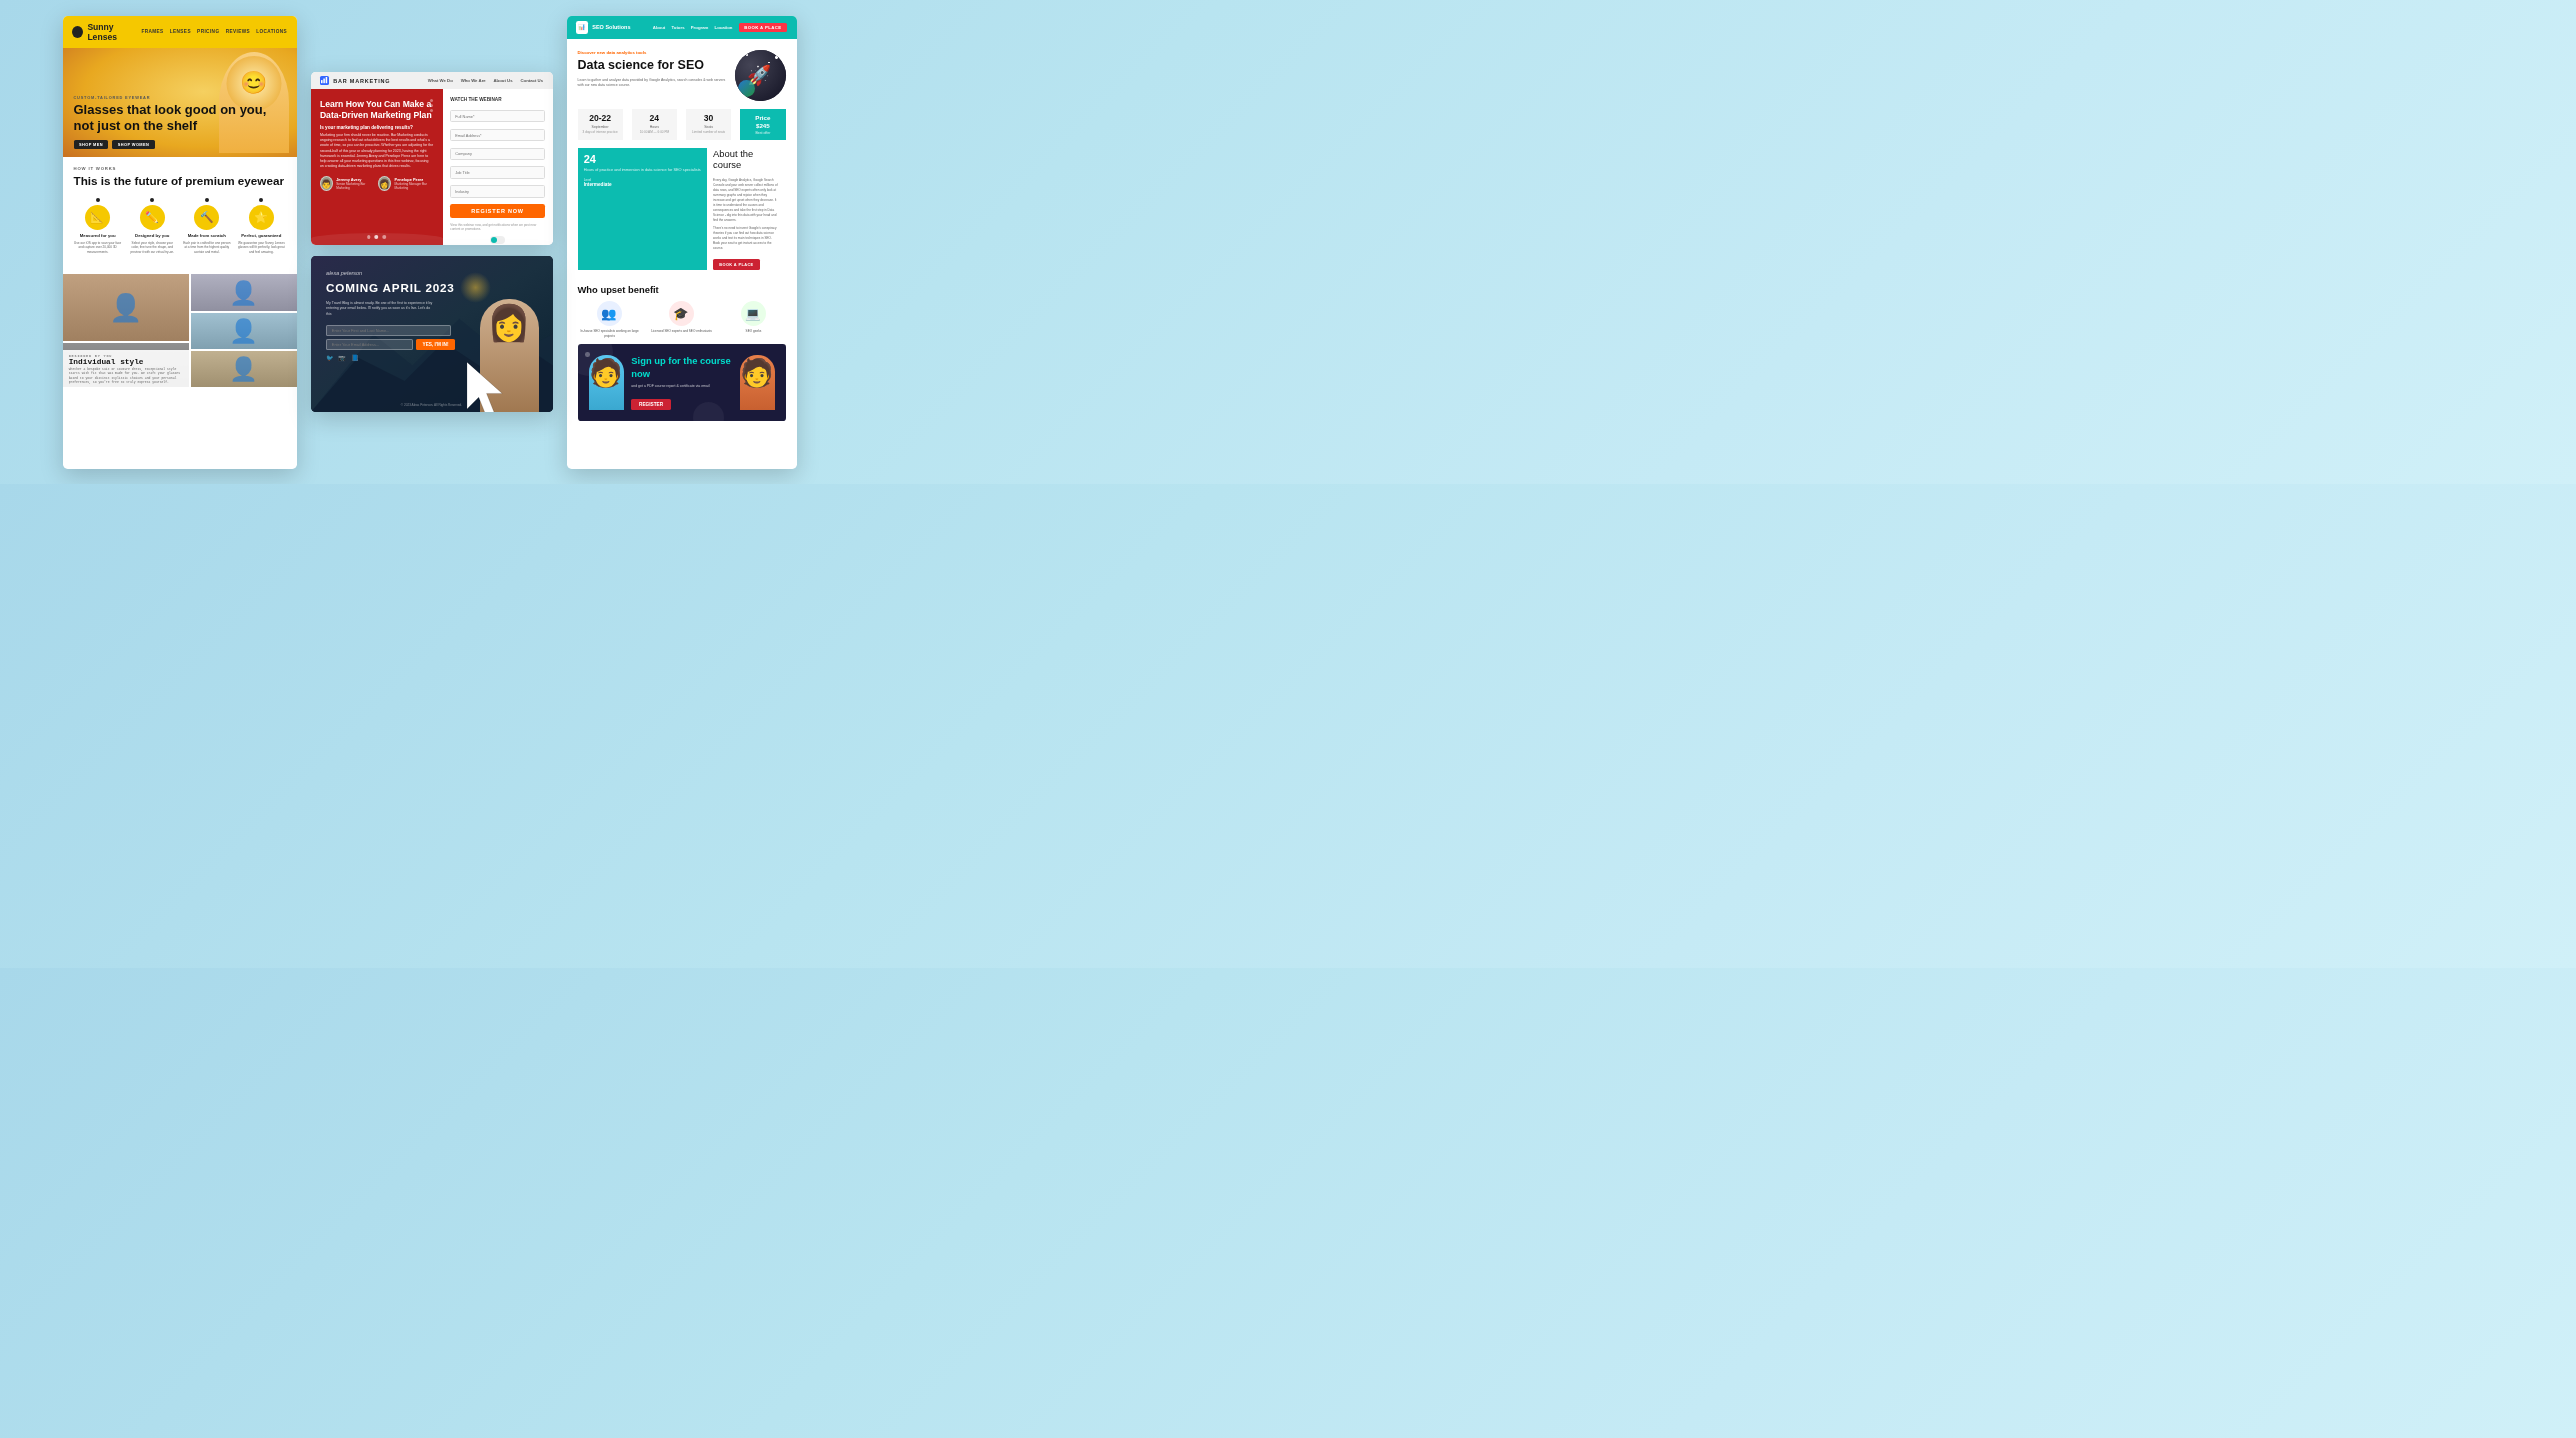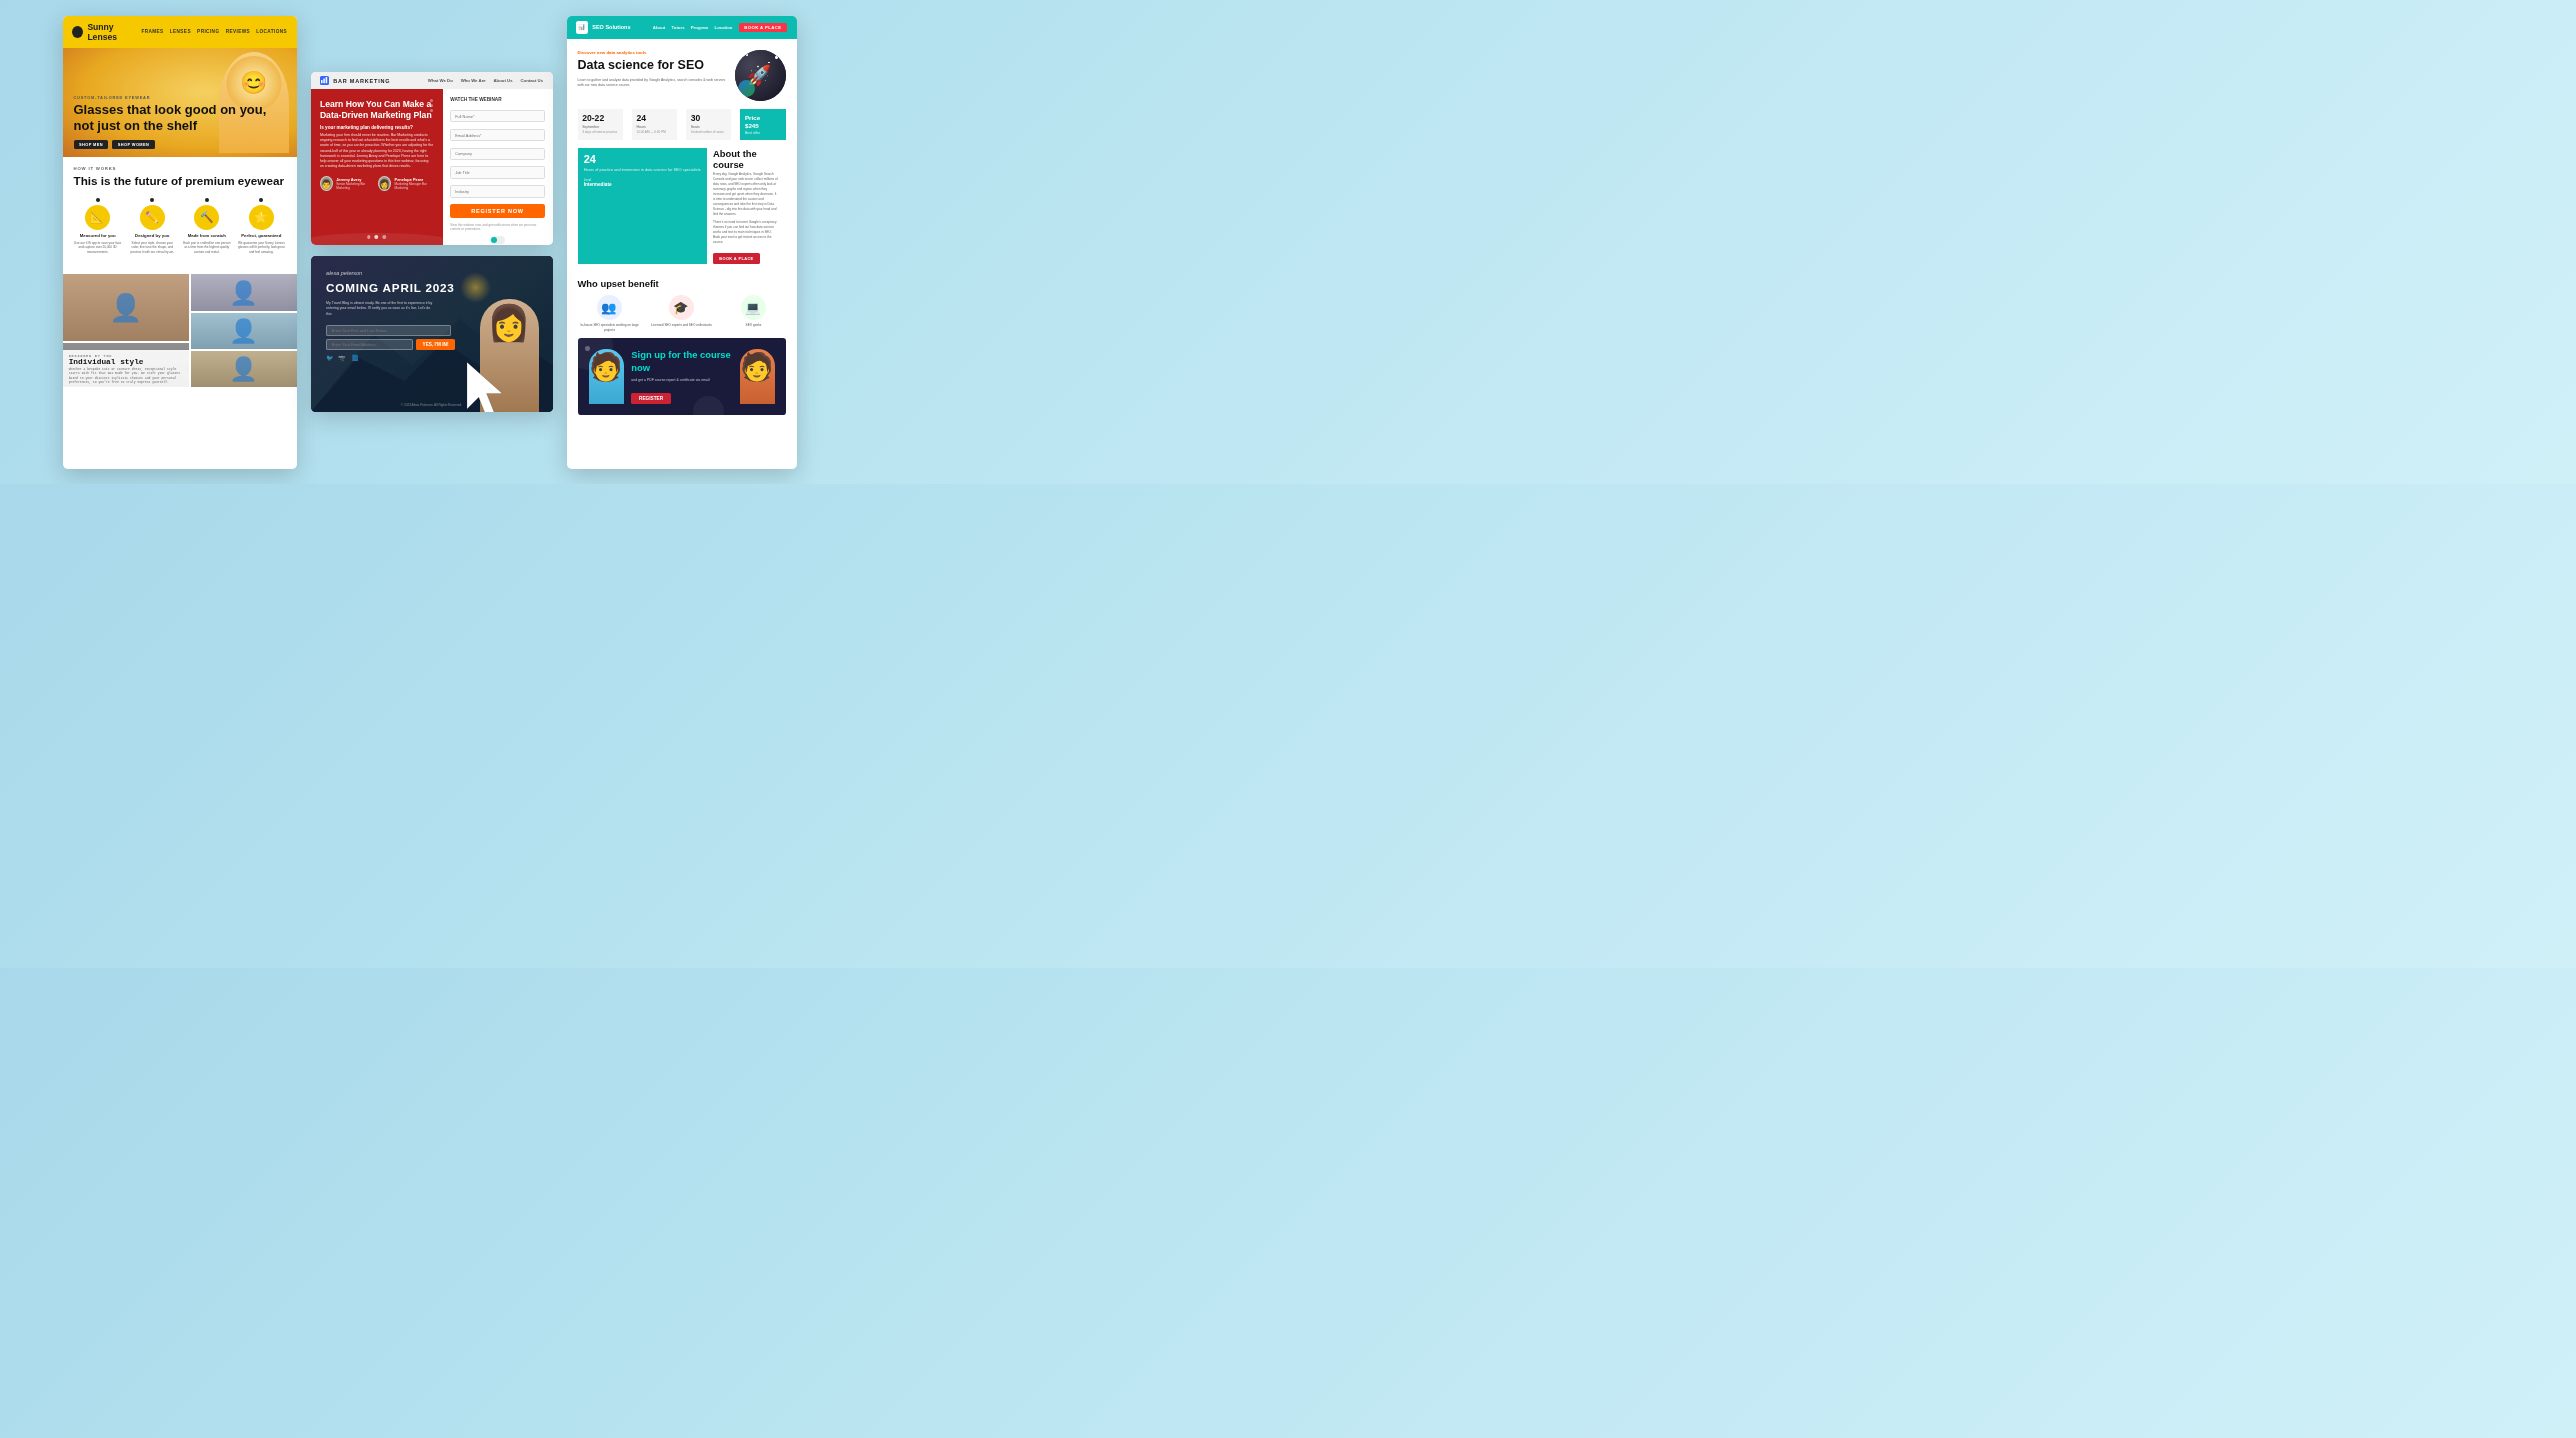--- a/index.html
+++ b/index.html
@@ -607,20 +607,21 @@
     }
     .seo-rocket-inner {
       font-size: 19.5px;
     }
 
     
     .seo-stats {
       display: flex;
       gap: 9px;
       padding: 0 11px 7.8px;
+      text-align: center;
     }
     .seo-stat {
       flex: 1;
       background: #f5f5f5;
       padding: 5.5px 4.7px;
       display: flex;
       flex-direction: column;
     }
     .seo-stat.teal { background: #0cbcb0; }
     .seo-stat-num {
@@ -676,23 +677,23 @@
       font-size: 4.7px;
       font-weight: 700;
       color: #fff;
     }
     .seo-about-right {
       flex: 1;
       padding: 0 6.2px;
     }
     .seo-about-title {
       font-size: 9.4px;
-      font-weight: 700;
+      font-weight: 400;
       color: #111;
-      margin-bottom: 2px;
+      margin-bottom: 8px;
     }
     .seo-about-text {
       font-size: 3.1px;
       color: #666;
       line-height: 1.6;
       margin-bottom: 3.9px;
     }
     .seo-place-btn {
       background: #cc2233;
       color: #fff;

